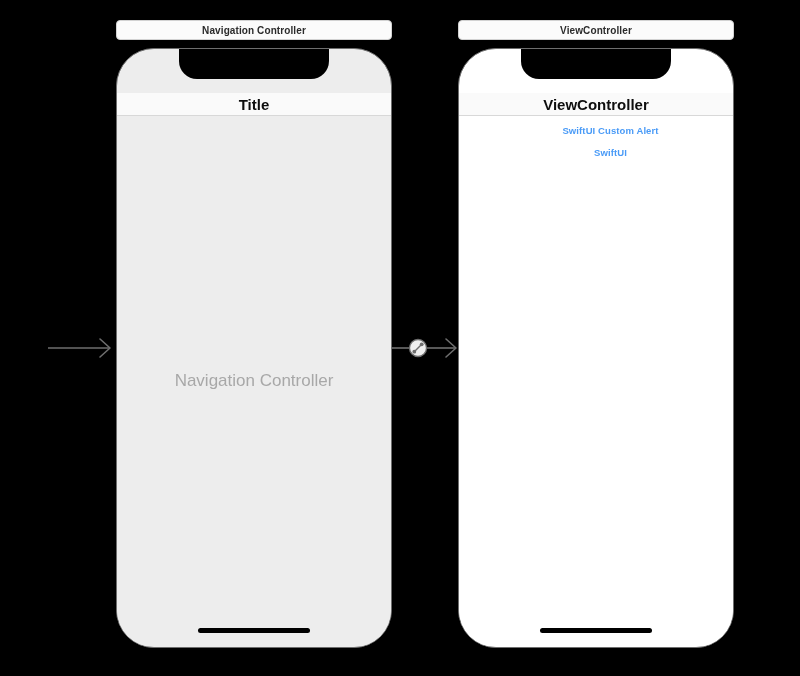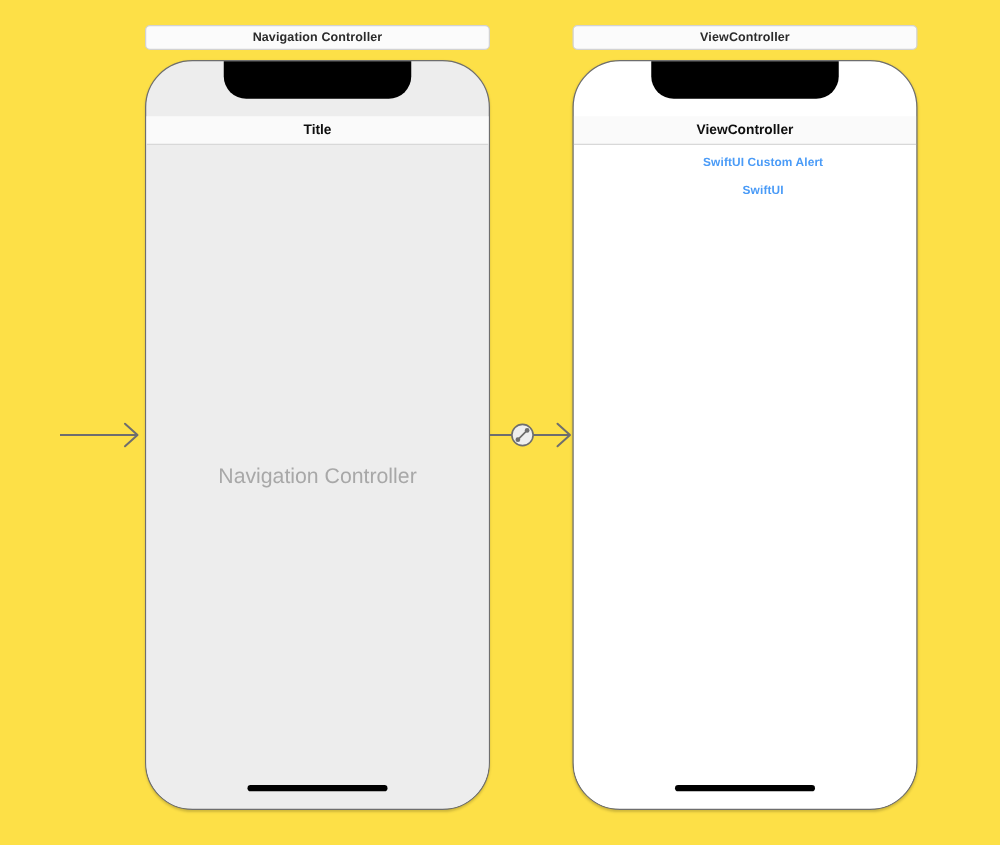--- a/index.html
+++ b/index.html
@@ -12,21 +12,21 @@
     background: #f0f0f0;
     font-family: "Liberation Sans", sans-serif;
     overflow: hidden;
     position: relative;
     -webkit-font-smoothing: antialiased;
   }
 
   .canvas {
     position: absolute;
     inset: 0;
-    background: #fde047;
+    background: #000000;
     padding-left: 26px;
   }
 
   
   .scene-label {
     position: absolute;
     height: 20px;
     background: #fbfbfb;
     border: 1px solid #d2d2d2;
     border-radius: 4px;
@@ -79,21 +79,21 @@
     height: 23px;
     display: flex;
     align-items: center;
     justify-content: center;
     border-bottom: 1px solid #d8d8d8;
     box-sizing: border-box;
   }
   #device-nav .navbar { background: #fafafa; }
   #device-vc  .navbar { background: #fafafa; }
   .navbar-title {
-    font-size: 11px;
+    font-size: 15px;
     font-weight: bold;
     color: #0e0e0e;
   }
 
   .screen-body {
     position: relative;
     height: calc(100% - 68px);
     box-sizing: border-box;
   }
   #device-nav .screen-body { background: #ededed; }

